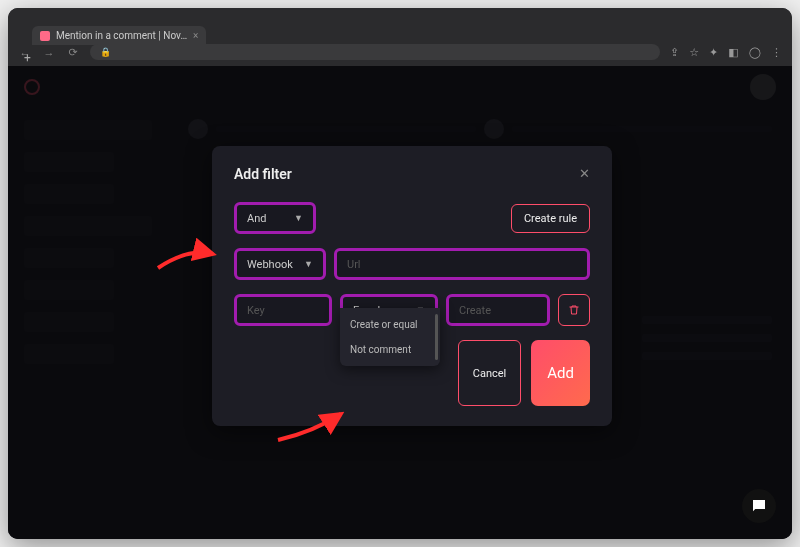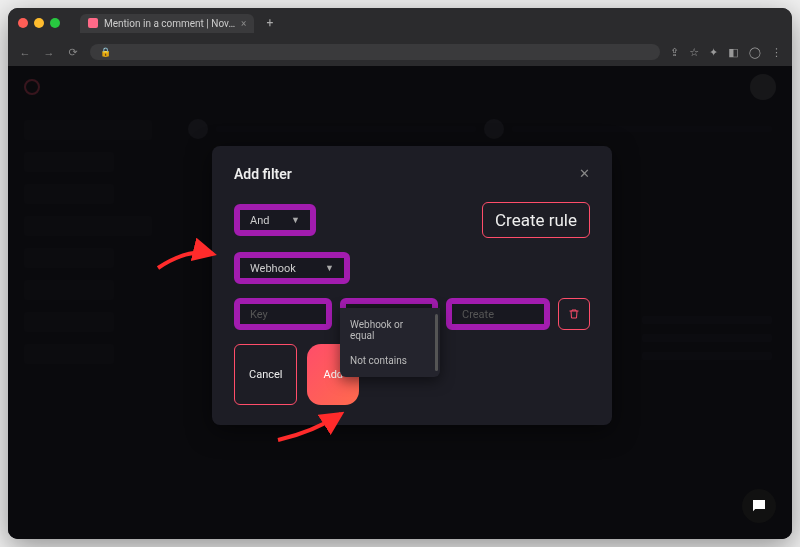--- a/index.html
+++ b/index.html
@@ -1,19 +1,19 @@
 <!DOCTYPE html>
 <html><head>
 <meta charset="utf-8">
 <style>
   * { box-sizing: border-box; margin: 0; padding: 0; font-family: -apple-system, BlinkMacSystemFont, "Segoe UI", Roboto, sans-serif; }
   body { background: #f0f0f0; padding: 8px; }
   .window { width: 784px; height: 531px; background: #1a1a20; border-radius: 10px; box-shadow: 0 8px 30px rgba(0,0,0,.4); overflow: hidden; position: relative; }
   
-  .titlebar { height: 30px; background: #2b2b2d; display:flex; align-items:center; padding:0 10px; gap:6px; }
+  .titlebar { height: 30px; background: #2b2b2d; display:flex; align-items:flex-start; padding:0 10px; gap:6px;flex-direction:column; }
   .dot { width:10px; height:10px; border-radius:50%; }
   .dot.red{background:#ff5f57}.dot.yel{background:#febc2e}.dot.grn{background:#28c840}
   .tab { margin-left:14px; background:#3a3a3c; color:#ccc; font-size:10px; padding:4px 8px; border-radius:6px 6px 0 0; display:flex; align-items:center; gap:6px; }
   .tab-favicon{width:10px;height:10px;background:#ff6a88;border-radius:2px}
   .tab-close{color:#888;font-size:10px}
   .plus{color:#aaa;margin-left:6px;font-size:12px}
   .urlbar-row{height:28px;background:#2b2b2d;display:flex;align-items:center;padding:0 10px;gap:10px;color:#888;font-size:11px}
   .nav-arrow{width:14px;display:flex;justify-content:center}
   .urlfield{flex:1;background:#3a3a3c;border-radius:20px;padding:3px 10px;display:flex;align-items:center;gap:6px;color:#aaa;font-size:10px}
   .lock{font-size:9px}
@@ -32,35 +32,35 @@
   .panel-right{position:absolute;right:20px;top:250px;width:130px}
   .panel-right .line{height:8px;background:#2f2f38;margin-bottom:10px;border-radius:3px;opacity:.4}
   
   .overlay{position:absolute;left:0;right:0;top:58px;bottom:0;background:rgba(10,10,14,.65);}
   
   .modal{position:absolute;left:204px;top:138px;width:400px;background:#1d1d25;border-radius:8px;padding:20px 22px;box-shadow:0 6px 24px rgba(0,0,0,.5);}
   .modal-head{display:flex;justify-content:space-between;align-items:flex-start;margin-bottom:20px}
   .modal-title{color:#eee;font-size:14px;font-weight:600}
   .close-x{color:#888;font-size:13px;cursor:pointer}
   .row{display:flex;gap:8px;margin-bottom:14px;align-items:center}
-  .select,.input{background:#181820;border:6px solid #a21caf;border-radius:6px;height:32px;display:flex;align-items:center;padding:0 10px;font-size:11px;color:#ccc}
+  .select,.input{background:#181820;border:3px solid #a21caf;border-radius:6px;height:32px;display:flex;align-items:center;padding:0 10px;font-size:11px;color:#ccc}
   .select{justify-content:space-between;cursor:pointer}
   .select .chev{color:#aaa;font-size:9px}
   .input{color:#555}
   .and-sel{width:82px}
-  .create-btn{border:1px solid #ff4d6a;color:#eee;background:transparent;border-radius:6px;padding:7px 12px;font-size:17px;cursor:pointer}
-  .on-sel{width:116px}
+  .create-btn{border:1px solid #ff4d6a;color:#eee;background:transparent;border-radius:6px;padding:7px 12px;font-size:11px;cursor:pointer}
+  .on-sel{width:92px}
   .url-in{flex:1}
   .key-in{width:98px}
   .op-sel{width:98px;position:relative}
   .val-in{flex:1}
   .del-btn{width:32px;height:32px;border:1px solid #ff4d6a;border-radius:6px;display:flex;align-items:center;justify-content:center;color:#ff4d6a;background:transparent;cursor:pointer}
-  .footer{display:flex;gap:10px;margin-top:6px}
+  .footer{display:flex;justify-content:flex-end;gap:10px;margin-top:6px}
   .btn-cancel{border:1px solid #ff4d6a;background:transparent;color:#eee;border-radius:6px;padding:7px 14px;font-size:11px;cursor:pointer}
-  .btn-add{background:linear-gradient(135deg,#ff4d6a,#ff6a4d);color:#fff;border:none;border-radius:14px;padding:24px 16px;font-size:11px;cursor:pointer}
+  .btn-add{background:linear-gradient(135deg,#ff4d6a,#ff6a4d);color:#fff;border:none;border-radius:7px;padding:24px 16px;font-size:15px;cursor:pointer}
   
   .dropdown{position:absolute;left:332px;top:300px;width:100px;background:#24242d;border-radius:0 0 6px 6px;box-shadow:0 4px 14px rgba(0,0,0,.5);padding:4px 0;z-index:5}
   .dd-item{padding:7px 10px;font-size:10px;color:#bbb;cursor:pointer}
   .dd-item.hl{background:#33333d;color:#eee}
   .dd-scroll{position:absolute;right:2px;top:6px;bottom:6px;width:3px;background:#555;border-radius:2px}
   
   .arrow{position:absolute;z-index:6}
   .chat-widget{position:absolute;right:16px;bottom:16px;width:34px;height:34px;background:#111;border-radius:50%;display:flex;align-items:center;justify-content:center;z-index:7}
   .chat-widget svg{width:18px;height:18px}
 </style>
@@ -141,20 +141,23 @@
       </div>
       <div style="flex:1"></div>
       <button class="create-btn">Create rule</button>
     </div>
 
     <div class="row">
       <div class="select on-sel">
         <span>Webhook</span>
         <span class="chev">▼</span>
       </div>
+      <div class="input url-in">
+        <span>Url</span>
+      </div>
     </div>
 
     <div class="row">
       <div class="input key-in">
         <span>Key</span>
       </div>
       <div class="select op-sel">
         <span>Equal</span>
         <span class="chev">▼</span>
       </div>
@@ -168,22 +171,22 @@
       </button>
     </div>
 
     <div class="footer">
       <button class="btn-cancel">Cancel</button>
       <button class="btn-add">Add</button>
     </div>
   </div>
 
   <div class="dropdown">
-    <div class="dd-item">Webhook or equal</div>
-    <div class="dd-item">Not contains</div>
+    <div class="dd-item">Create or equal</div>
+    <div class="dd-item">Not comment</div>
     <div class="dd-scroll"></div>
   </div>
 
   <svg class="arrow" style="left:145px;top:230px" width="70" height="40">
     <defs>
         <marker id="ah1" markerWidth="6" markerHeight="6" refX="5" refY="3" orient="auto">
           <path d="M0,0 L6,3 L0,6 Z" fill="#ff2b2b"></path>
         </marker>
       </defs>
     <path d="M5,30 Q35,10 60,16" stroke="#ff2b2b" stroke-width="4" fill="none" marker-end="url(#ah1)"></path>

